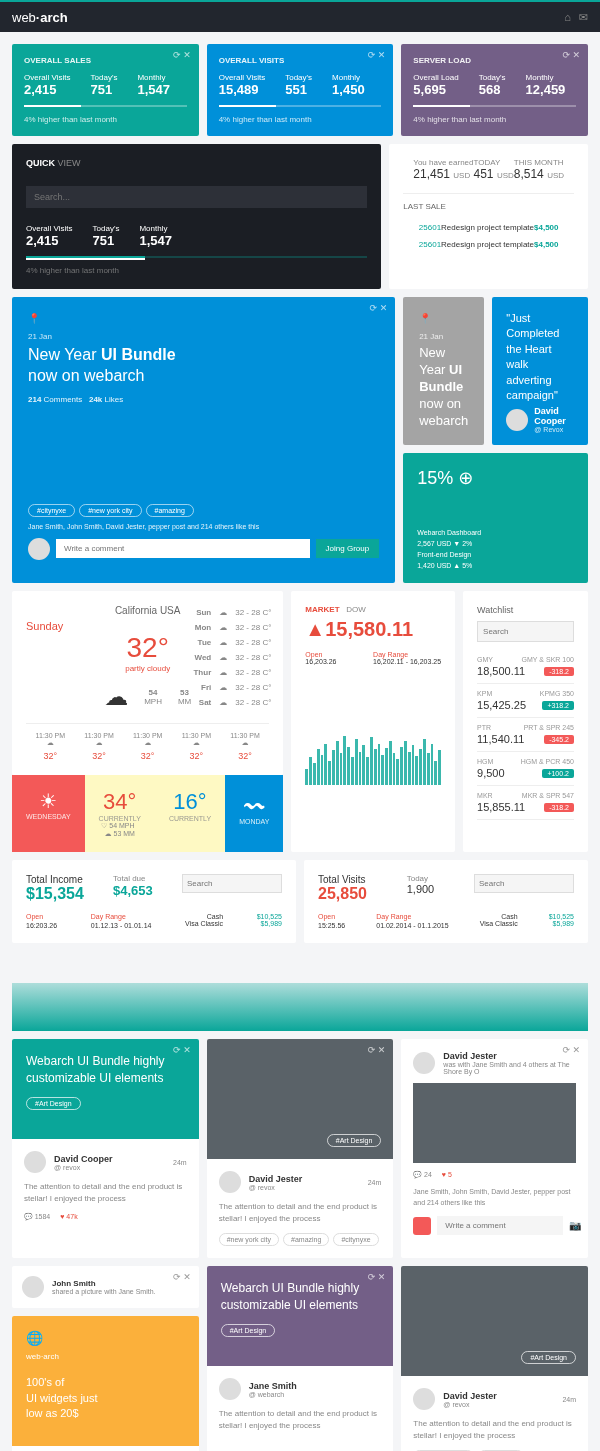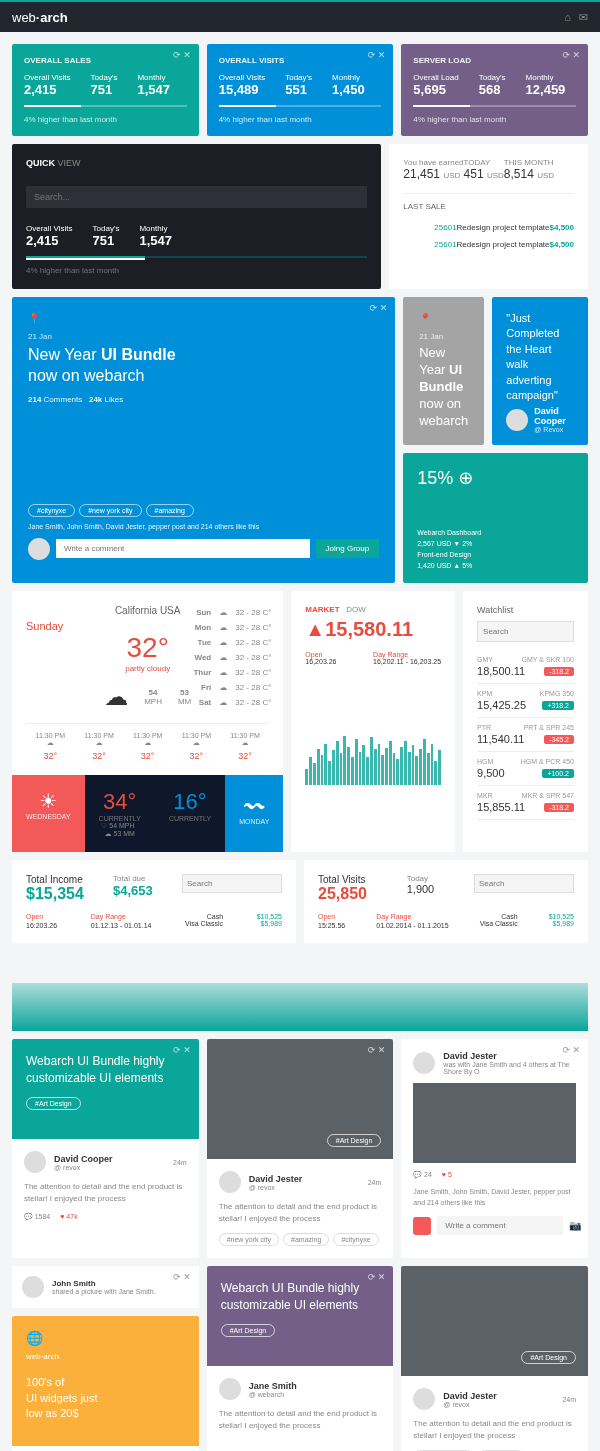--- a/index.html
+++ b/index.html
@@ -23,26 +23,26 @@
 .stat-item{font-size:8px}
 .stat-item .val{font-size:13px;font-weight:600;display:block}
 .stat-bar{height:2px;background:rgba(255,255,255,0.3);margin:8px 0}
 .stat-bar::after{content:'';display:block;height:100%;width:35%;background:#fff}
 .stat-foot{font-size:8px;opacity:0.8}
 .quick-view{flex:2;background:#1b1e24;padding:14px;color:#fff}
 .qv-title{font-size:9px;margin-bottom:18px}
 .qv-title span{font-weight:300;color:#888}
 .search-inp{width:100%;background:#2d3038;border:none;padding:6px 8px;color:#fff;font-size:9px;margin-bottom:16px}
 .earnings{flex:1;padding:14px}
-.earn-row{display:flex;justify-content:flex-start;margin-bottom:12px}
+.earn-row{display:flex;justify-content:center;margin-bottom:12px}
 .earn-item{font-size:8px;color:#888}
 .earn-item .v{font-size:12px;color:#333;display:block}
 .earn-item .v small{font-size:8px;color:#888}
 .last-sale{font-size:8px;color:#666;border-top:1px solid #eee;padding-top:8px;margin-bottom:8px}
-.sale-row{display:flex;justify-content:flex-end;font-size:8px;padding:4px 0}
+.sale-row{display:flex;justify-content:center;font-size:8px;padding:4px 0}
 .sale-row .id{color:#0aa699}
 .sale-row .amt{color:#0aa699;font-weight:600}
 .bundle-card{flex:1.9;background:#0090d9;color:#fff;padding:16px;position:relative;min-height:280px}
 .bundle-card.gray{background:#a4a4a4}
 .pin-icon{font-size:10px}
 .bundle-date{font-size:8px;opacity:0.8;margin:8px 0 4px}
 .bundle-title{font-size:16px;font-weight:300;line-height:1.3}
 .bundle-title b{font-weight:600}
 .bundle-stats{font-size:8px;margin-top:8px;opacity:0.9}
 .bundle-tags{display:flex;gap:4px;margin-top:100px}
@@ -73,21 +73,21 @@
 .w-icon-row{display:flex;justify-content:center;gap:16px;align-items:center;margin-bottom:12px}
 .w-sm{font-size:8px;color:#888;text-align:center}
 .w-hours{display:flex;justify-content:space-around;border-top:1px solid #eee;padding-top:8px}
 .w-hour{text-align:center;font-size:7px;color:#888}
 .w-hour .t{font-size:9px;color:#e74c3c;margin-top:4px}
 .w-days{position:absolute;right:12px;top:14px;font-size:8px;color:#888}
 .w-days div{display:flex;gap:8px;justify-content:flex-end;padding:3px 0}
 .w-bottom{display:flex;margin-top:0}
 .w-tile{flex:1;padding:14px;text-align:center;color:#fff}
 .w-tile.red{background:#f35958}
-.w-tile.white{background:#0f172a;color:#333}
+.w-tile.white{background:#fef9c3;color:#333}
 .w-tile.blue{background:#0090d9}
 .w-tile .big{font-size:22px;font-weight:300}
 .w-tile .lbl{font-size:7px;opacity:0.85}
 .market-card{flex:1.4;padding:14px}
 .m-tabs{font-size:8px;color:#888}
 .m-tabs .active{color:#e74c3c;font-weight:600}
 .m-val{font-size:20px;color:#e74c3c;font-weight:700;margin:4px 0 10px}
 .m-row{display:flex;justify-content:space-between;font-size:7px}
 .m-row .l{color:#e74c3c}
 .m-chart{height:80px;display:flex;align-items:flex-end;gap:1px;margin-top:40px}

